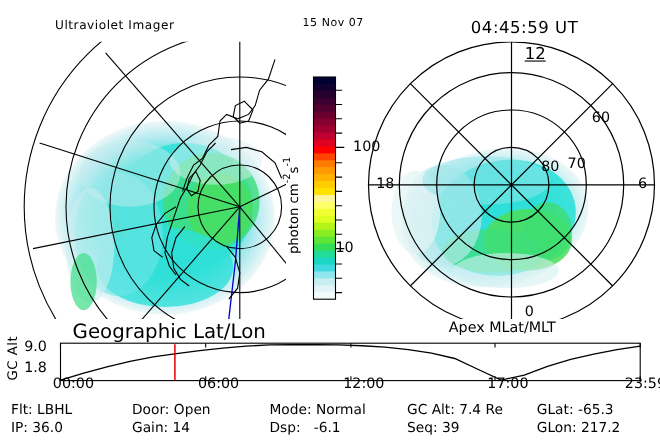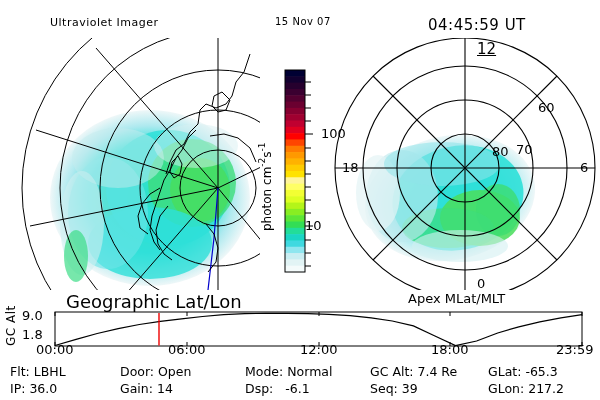--- a/index.html
+++ b/index.html
@@ -20,21 +20,21 @@
       text-align:center;white-space:nowrap;}
   .cbar-tick-text{position:absolute;font-size:13px;left:50px;}
   #geo-sub{left:66px;top:291px;font-size:18px;}
   #mlt-sub{left:408px;top:291px;font-size:13px;}
 
   #orbit-wrap{left:0px;top:306px;width:600px;height:52px;}
   #gcalt-label{position:absolute;left:4px;top:302px;width:16px;height:48px;
       font-size:12px;writing-mode:vertical-rl;transform:rotate(180deg);
       text-align:center;white-space:nowrap;letter-spacing:.5px;}
   .ytick{position:absolute;left:22px;font-size:13px;}
-  .xtick{position:absolute;top:342px;font-size:13px;}
+  .xtick{position:absolute;top:342px;font-size:13px;margin-left:12px;}
 
   #status{left:0;top:363px;width:600px;height:36px;font-size:12.5px;}
   .st-col{position:absolute;top:0;}
   .st-row{height:17px;line-height:17px;white-space:pre;}
   .c0{left:10px;} .c1{left:120px;} .c2{left:245px;} .c3{left:370px;} .c4{left:488px;}
   sup{font-size:9px;vertical-align:super;}
 </style>
 </head>
 <body>
 
@@ -233,21 +233,21 @@
       <line x1="582" y1="6" x2="582" y2="10"></line>
     </g>
     <path id="orbit-curve" d="M55.0 39.5 L76.1 33.3 L97.2 27.5 L118.2 22.6 L139.3 18.5 L160.4 15.4 L181.5 12.8 L202.6 10.5 L223.6 8.7 L244.7 7.6 L265.8 7.4 L286.9 7.4 L308.0 7.6 L329.0 8.3 L350.1 9.6 L371.2 11.9 L392.3 15.0 L413.4 19.9 L434.4 29.7 L455.5 39.5 L476.6 35.0 L497.7 27.0 L518.8 20.8 L539.8 15.9 L560.9 11.9 L582.0 8.7" fill="none" stroke="#000000" stroke-width="1.2"></path>
     <line x1="159" y1="7" x2="159" y2="39.5" stroke="#ee0000" stroke-width="1.4"></line>
   </svg>
 </div>
 
 <div class="xtick" style="left:36px;">00:00</div>
 <div class="xtick" style="left:168px;">06:00</div>
 <div class="xtick" style="left:300px;">12:00</div>
-<div class="xtick" style="left:431px;">18:00</div>
+<div class="xtick" style="left:431px;">17:00</div>
 <div class="xtick" style="left:556px;">23:59</div>
 
 <div class="abs" id="status">
   <div class="st-col c0">
     <div class="st-row">Flt: LBHL</div>
     <div class="st-row">IP: 36.0</div>
   </div>
   <div class="st-col c1">
     <div class="st-row">Door: Open</div>
     <div class="st-row">Gain: 14</div>

